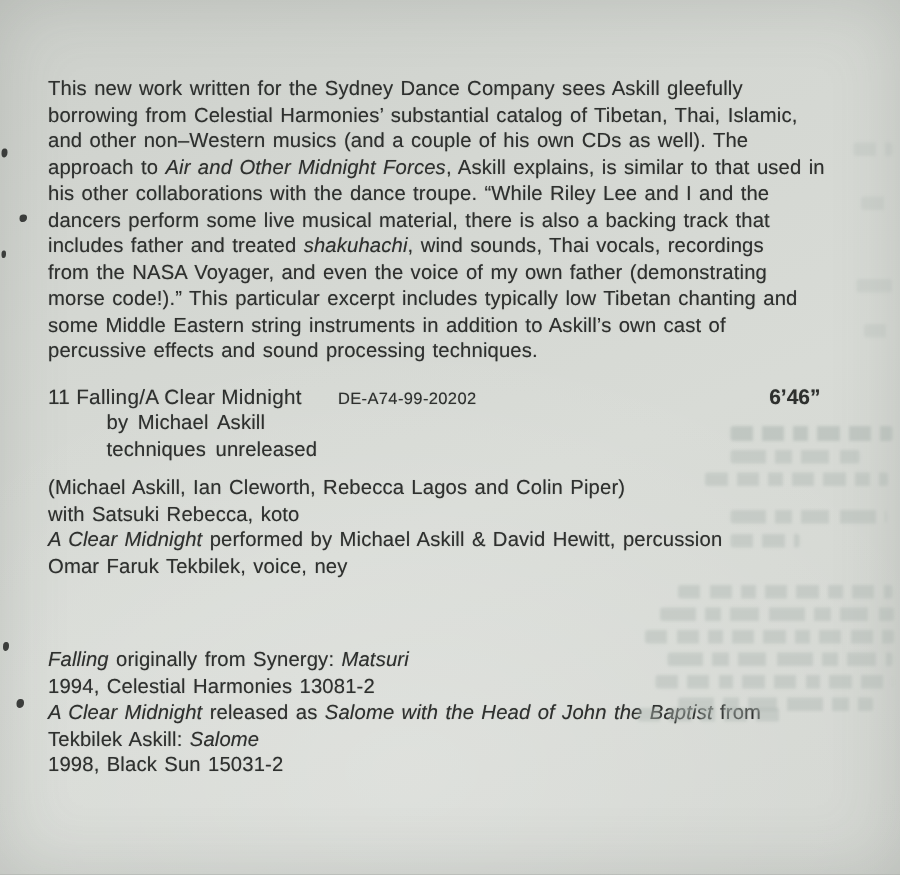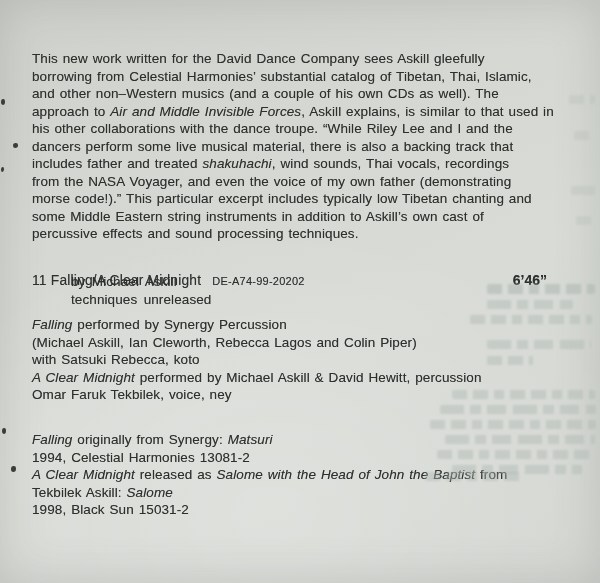--- a/index.html
+++ b/index.html
@@ -34,22 +34,22 @@
   #credits2 { top: 316px; }
   #credits3 { top: 431px; }
 
   .track-head {
     position: absolute;
     top: 256px; left: 32px; width: 515px;
     display: flex; align-items: baseline;
     text-shadow: 0 0 0.6px rgba(46,48,46,0.45);
   }
   .t-title { font-weight: normal; font-size: 13.8px; letter-spacing: 0.2px; white-space: nowrap; }
-  .t-cat   { font-size: 11px; margin-left: 11px; letter-spacing: 0.25px; white-space: nowrap; }
-  .t-dur   { font-weight: bold; font-size: 14px; margin-left: auto; white-space: nowrap; margin-top: 16px; }
+  .t-cat   { font-size: 11px; margin-left: 24px; letter-spacing: 0.25px; white-space: nowrap; }
+  .t-dur   { font-weight: bold; font-size: 14px; margin-left: auto; white-space: nowrap; }
 
   
   .bleed {
     position: absolute; height: 9px;
     filter: blur(1.15px);
     opacity: 0.42;
     border-radius: 2px;
     background: repeating-linear-gradient(90deg,
       var(--bleed, #aeb7b2) 0 15px, transparent 15px 21px,
       var(--bleed, #aeb7b2) 21px 36px, transparent 36px 42px,
@@ -66,24 +66,24 @@
 
   
   .speck { position: absolute; background: #3b3d3b; border-radius: 50% 40% 55% 45%; }
 </style>
 </head>
 <body>
 
 <div class="page" style="--ink: #2e302e;">
 
   <div id="intro" class="textblock">
-      <div class="tline"><span>This new work written for the David Dance Company sees Askill gleefully</span></div>
+      <div class="tline"><span>This new work written for the Sydney Dance Company sees Askill gleefully</span></div>
       <div class="tline"><span>borrowing from Celestial Harmonies’ substantial catalog of Tibetan, Thai, Islamic,</span></div>
       <div class="tline"><span>and other non–Western musics (and a couple of his own CDs as well). The</span></div>
-      <div class="tline"><span>approach to </span><span class="it">Air and Middle Invisible Forces</span><span>, Askill explains, is similar to that used in</span></div>
+      <div class="tline"><span>approach to </span><span class="it">Air and Other Midnight Forces</span><span>, Askill explains, is similar to that used in</span></div>
       <div class="tline"><span>his other collaborations with the dance troupe. “While Riley Lee and I and the</span></div>
       <div class="tline"><span>dancers perform some live musical material, there is also a backing track that</span></div>
       <div class="tline"><span>includes father and treated </span><span class="it">shakuhachi</span><span>, wind sounds, Thai vocals, recordings</span></div>
       <div class="tline"><span>from the NASA Voyager, and even the voice of my own father (demonstrating</span></div>
       <div class="tline"><span>morse code!).” This particular excerpt includes typically low Tibetan chanting and</span></div>
       <div class="tline"><span>some Middle Eastern string instruments in addition to Askill’s own cast of</span></div>
       <div class="tline"><span>percussive effects and sound processing techniques.</span></div>
     </div>
 
   <div class="track-head">
@@ -91,21 +91,20 @@
     <span class="t-cat">DE-A74-99-20202</span>
     <span class="t-dur">6’46”</span>
   </div>
 
   <div id="credits1" class="textblock">
       <div class="tline"><span>by Michael Askill</span></div>
       <div class="tline"><span>techniques unreleased</span></div>
     </div>
 
   <div id="credits2" class="textblock">
-      <div class="tline"><span class="it">Falling</span><span> performed by Synergy Percussion</span></div>
       <div class="tline"><span>(Michael Askill, Ian Cleworth, Rebecca Lagos and Colin Piper)</span></div>
       <div class="tline"><span>with Satsuki Rebecca, koto</span></div>
       <div class="tline"><span class="it">A Clear Midnight</span><span> performed by Michael Askill &amp; David Hewitt, percussion</span></div>
       <div class="tline"><span>Omar Faruk Tekbilek, voice, ney</span></div>
     </div>
 
   <div id="credits3" class="textblock">
       <div class="tline"><span class="it">Falling</span><span> originally from Synergy: </span><span class="it">Matsuri</span></div>
       <div class="tline"><span>1994, Celestial Harmonies 13081-2</span></div>
       <div class="tline"><span class="it">A Clear Midnight</span><span> released as </span><span class="it">Salome with the Head of John the Baptist</span><span> from</span></div>

